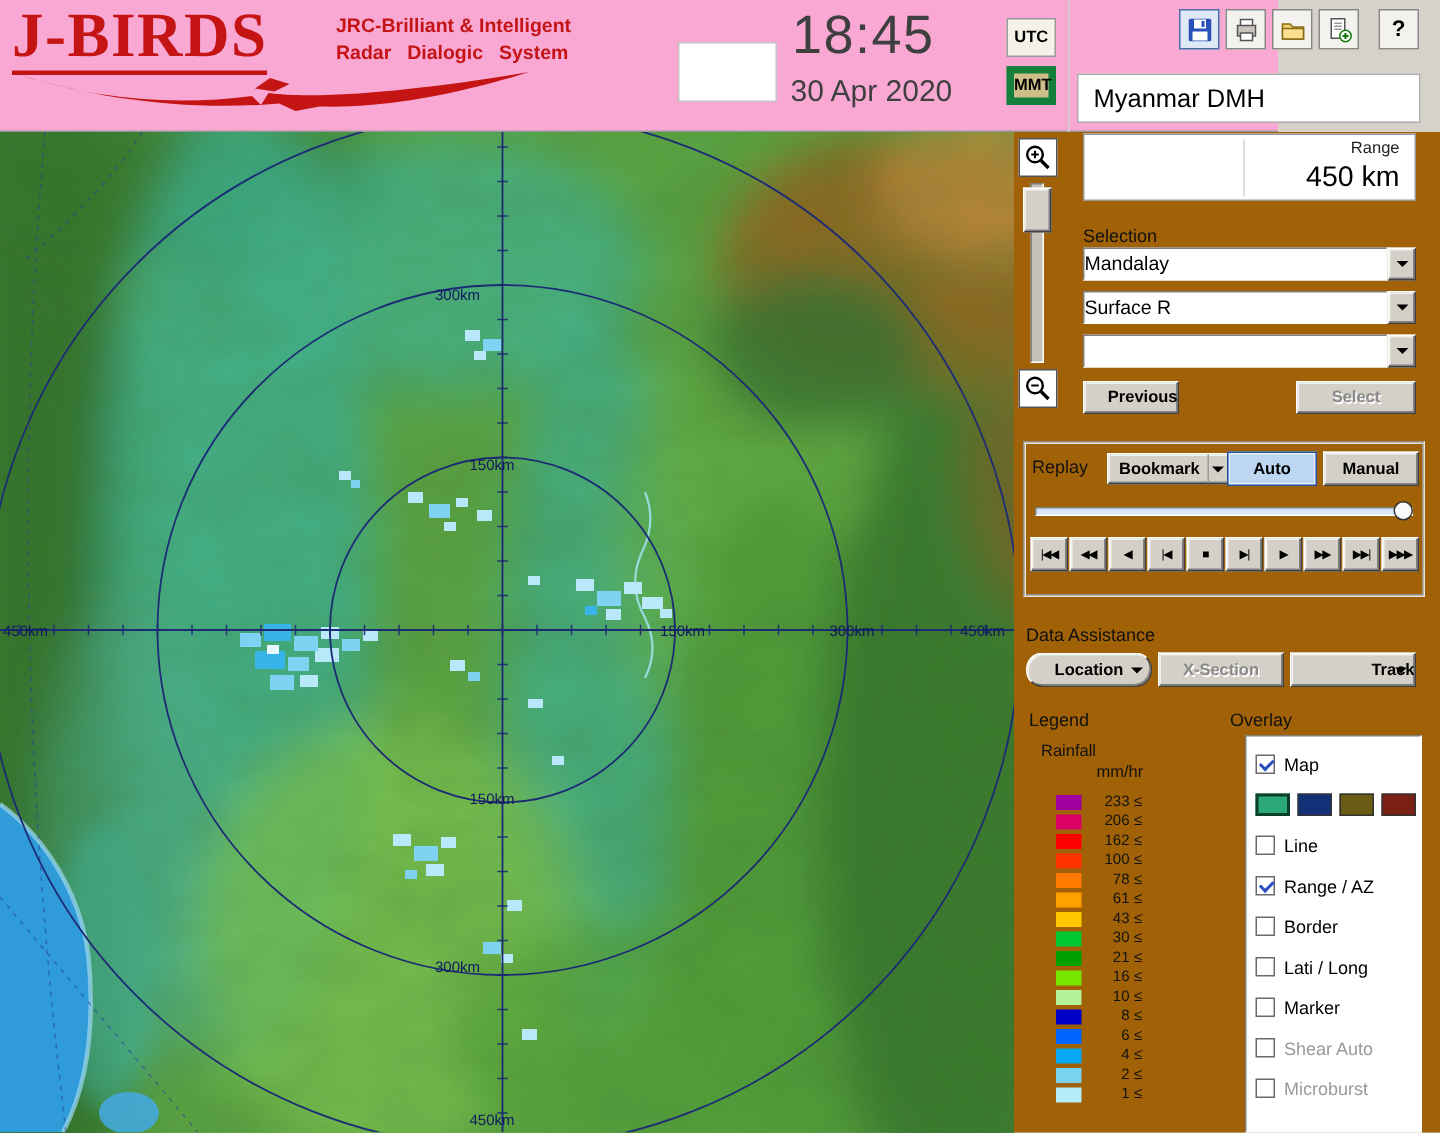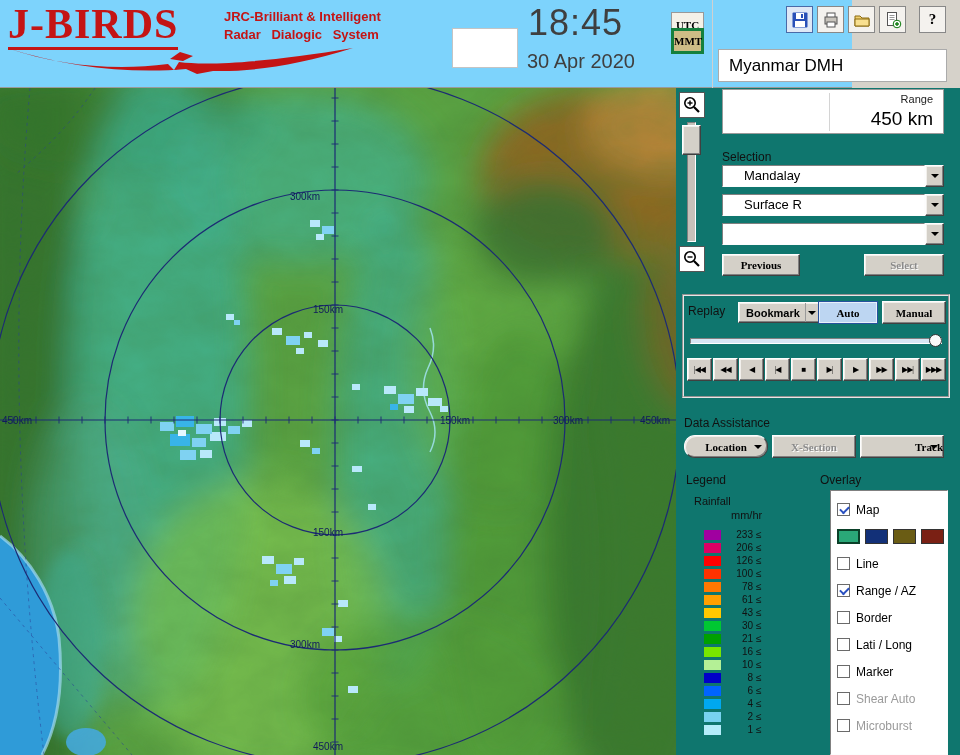--- a/index.html
+++ b/index.html
@@ -1,66 +1,66 @@
 <!DOCTYPE html>
 <html><head>
 <meta charset="utf-8">
 <style>
   html,body{margin:0;padding:0;background:#d6d2ca;}
   body{width:960px;height:755px;overflow:hidden;font-family:"Liberation Sans",sans-serif;}
   .app{position:relative;width:960px;height:755px;}
-  button{font-family:Liberation Serif, serif;margin:0;padding:0;cursor:pointer;}
+  button{font-family:Liberation Sans, sans-serif;margin:0;padding:0;cursor:pointer;}
 
   
-  header{position:absolute;left:0;top:0;width:852px;height:88px;background:#7dd3fc;border-bottom:1px solid #9a9a9a;box-sizing:border-box;}
+  header{position:absolute;left:0;top:0;width:852px;height:88px;background:#f9a8d4;border-bottom:1px solid #9a9a9a;box-sizing:border-box;}
   .logo-title{position:absolute;left:8px;top:2px;font-family:"Liberation Serif",serif;font-weight:bold;font-size:42px;color:#c41414;letter-spacing:1px;border-bottom:3px solid #c41414;line-height:1.05;padding-bottom:1px;}
   .tagline1{position:absolute;left:224px;top:9px;font-size:13px;font-weight:bold;color:#c41414;}
   .tagline2{position:absolute;left:224px;top:27px;font-size:13px;font-weight:bold;color:#c41414;word-spacing:7px;}
   .eagle{position:absolute;left:4px;top:45px;}
   .clockbox{position:absolute;left:452px;top:28px;width:64px;height:38px;background:#fff;border:1px solid #c4c4c4;}
   .time{position:absolute;left:528px;top:2px;font-size:36px;color:#3f3f3f;letter-spacing:1px;}
   .date{position:absolute;left:527px;top:50px;font-size:20px;color:#3f3f3f;}
   .tzbtn{position:absolute;left:671px;width:33px;height:26px;font-size:11px;font-weight:bold;text-align:center;box-sizing:border-box;}
   .tz-utc{top:12px;background:#f4f1e8;border:1px solid #999;}
-  .tz-mmt{top:28px;background:#cdbd86;border:3px solid #15803d;}
+  .tz-mmt{top:44px;background:#cdbd86;border:5px solid #15803d;}
   .hdr-divider{position:absolute;left:712px;top:0;width:1px;height:88px;background:#d0d0d0;}
   .tbtn{position:absolute;top:6px;width:27px;height:27px;background:#f4f2ee;border:1px solid #888;display:flex;align-items:center;justify-content:center;box-sizing:border-box;}
   .tbtn.sel{background:#dfe8f6;border-color:#4a6aa8;}
   .tb-save{left:786px;} .tb-print{left:817px;} .tb-open{left:848px;} .tb-export{left:879px;} .tb-help{left:919px;font-size:15px;font-weight:bold;}
   .station{position:absolute;left:718px;top:49px;width:229px;height:33px;background:#fff;border:1px solid #ababab;box-sizing:border-box;line-height:31px;padding-left:10px;font-size:17px;color:#000;}
 
   
   .map{position:absolute;left:0;top:88px;width:676px;height:667px;background:#5ca544;overflow:hidden;}
   #ring-labels text{font-family:"Liberation Sans",sans-serif;font-size:10px;fill:#101a5c;}
 
   
-  .side{position:absolute;left:676px;top:88px;width:284px;height:667px;background:#0f766e;}
+  .side{position:absolute;left:676px;top:88px;width:284px;height:667px;background:#a16207;}
   .side *{box-sizing:border-box;}
   .btn3d{background:#d4d0c8;border:1px solid;border-color:#fdfdfd #404040 #404040 #fdfdfd;box-shadow:inset -1px -1px 0 #808080,inset 1px 1px 0 #f2f0ec;color:#000;}
   .sunken{border:1px solid;border-color:#808080 #fdfdfd #fdfdfd #808080;background:#fff;}
   .disabled{color:#8a8a8a !important;text-shadow:1px 1px 0 #fff;}
 
   .zoombtn{position:absolute;left:3px;width:26px;height:26px;background:#fff;border:1px solid #555;display:flex;align-items:center;justify-content:center;}
   .z-in{top:4px;} .z-out{top:158px;}
   .ztrack{position:absolute;left:11px;top:34px;width:9px;height:120px;background:#c6c2ba;border:1px solid;border-color:#808080 #fff #fff #808080;}
   .zthumb{position:absolute;left:-6px;top:2px;width:19px;height:30px;}
 
   .rangebox{position:absolute;left:46px;top:1px;width:222px;height:45px;background:#fff;border:1px solid #9a9a9a;}
   .range-right{position:absolute;right:6px;top:3px;width:108px;height:38px;text-align:right;border-left:1px solid #d4d4d4;padding-right:4px;}
   .range-label{font-size:11px;color:#222;}
   .range-value{font-size:19px;color:#000;margin-top:3px;}
 
   .sel-label{position:absolute;left:46px;top:62px;font-size:12px;color:#111;}
   .combo{position:absolute;left:46px;width:222px;height:22px;display:flex;}
   .c1{top:77px;} .c2{top:106px;} .c3{top:135px;}
-  .combo-field{flex:1;font-size:13px;padding:2px 21px;overflow:hidden;white-space:nowrap;}
+  .combo-field{flex:1;font-size:13px;padding:2px 0;overflow:hidden;white-space:nowrap;}
   .combo-btn{width:19px;display:flex;align-items:center;justify-content:center;}
   .tri{width:0;height:0;border:4px solid transparent;border-top-color:#000;margin-top:4px;}
 
-  .prev-btn{position:absolute;left:46px;top:166px;width:78px;height:22px;font-size:11px;font-weight:bold;}
+  .prev-btn{position:absolute;left:46px;top:166px;width:64px;height:22px;font-size:11px;font-weight:bold;text-align:right;}
   .select-btn{position:absolute;left:188px;top:166px;width:80px;height:22px;font-size:11px;font-weight:bold;}
 
   .replaybox{position:absolute;left:6px;top:206px;width:268px;height:104px;border:2px groove #e6e6e6;padding-left:40px;}
   .replay-label{position:absolute;left:4px;top:8px;font-size:12px;color:#111;}
   .bookmark-btn{position:absolute;left:54px;top:6px;height:21px;display:flex;align-items:center;font-size:11px;font-weight:bold;padding:0 2px 0 7px;}
   .bm-arrow{width:13px;display:flex;justify-content:center;border-left:1px solid #9a9a9a;margin-left:5px;height:100%;align-items:center;}
   .auto-btn{position:absolute;left:134px;top:5px;width:60px;height:23px;font-size:11px;font-weight:bold;background:#bdd6f2;border:1px solid #26529e;box-shadow:inset 0 0 0 1px #e8f0fa;}
   .manual-btn{position:absolute;left:198px;top:5px;width:64px;height:23px;font-size:11px;font-weight:bold;}
   .replay-slider{position:absolute;left:6px;top:37px;width:252px;height:15px;}
   .rs-track{position:absolute;left:0;right:0;top:5px;height:6px;background:#d8e6f4;border:1px solid;border-color:#808080 #fff #fff #808080;}
@@ -386,21 +386,21 @@
           <span class="lg-val">233</span>
           <span class="lg-lte">≤</span>
         </div>
         <div class="lg-row">
           <span class="lg-swatch" style="background:#dc0064"></span>
           <span class="lg-val">206</span>
           <span class="lg-lte">≤</span>
         </div>
         <div class="lg-row">
           <span class="lg-swatch" style="background:#ff0000"></span>
-          <span class="lg-val">126</span>
+          <span class="lg-val">162</span>
           <span class="lg-lte">≤</span>
         </div>
         <div class="lg-row">
           <span class="lg-swatch" style="background:#ff3200"></span>
           <span class="lg-val">100</span>
           <span class="lg-lte">≤</span>
         </div>
         <div class="lg-row">
           <span class="lg-swatch" style="background:#ff7800"></span>
           <span class="lg-val">78</span>

